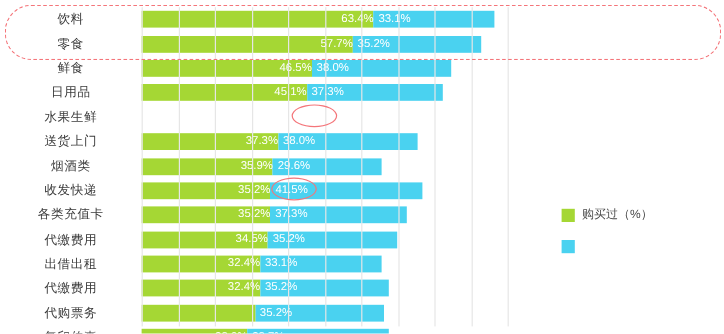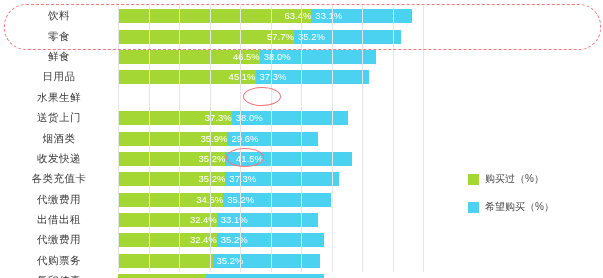--- a/index.html
+++ b/index.html
@@ -155,21 +155,21 @@
             <div class="val val-a" style="left: 0px; width: 109.495px;">35.9%</div>
             <div class="val val-b" style="left: 113.495px; width: 40px; text-align: left;">29.6%</div>
           </div>
         </div>
         <div class="row">
           <div class="row-label">收发快递</div>
           <div class="bars">
             <div class="bar bar-a" style="width: 107.36px; background: rgb(165, 215, 52);"></div>
             <div class="bar bar-b" style="left: 107.36px; width: 126.575px; background: rgb(74, 210, 240);"></div>
             <div class="val val-a" style="left: 0px; width: 107.36px;">35.2%</div>
-            <div class="val val-b" style="left: 105px; width: 40px; text-align: right;">41.5%</div>
+            <div class="val val-b" style="left: 105px; width: 40px; text-align: center;">41.5%</div>
           </div>
         </div>
         <div class="row">
           <div class="row-label">各类充值卡</div>
           <div class="bars">
             <div class="bar bar-a" style="width: 107.36px; background: rgb(165, 215, 52);"></div>
             <div class="bar bar-b" style="left: 107.36px; width: 113.765px; background: rgb(74, 210, 240);"></div>
             <div class="val val-a" style="left: 0px; width: 107.36px;">35.2%</div>
             <div class="val val-b" style="left: 111.36px; width: 40px; text-align: left;">37.3%</div>
           </div>
@@ -232,21 +232,20 @@
       <div class="gridline" style="left: 423px;"></div>
     </div>
 
   <div class="legend">
     <div class="legend-item">
       <span class="legend-swatch" id="sw0" style="background: rgb(165, 215, 52);"></span>
       <span class="legend-label">购买过（%）</span>
     </div>
     <div class="legend-item">
       <span class="legend-swatch" id="sw1" style="background: rgb(74, 210, 240);"></span>
-      <span class="legend-label">希望购买（%）</span>
     </div>
   </div>
 
   <div class="dash-box"></div>
   <div class="ellipse" id="ell1" style="left: 243.44px; top: 86.6px; width: 36px; height: 17px;"></div>
   <div class="ellipse" id="ell2" style="left: 226.36px; top: 147.8px; width: 36px; height: 17px;"></div>
   <div class="watermark"></div>
 </div>
 
 </body></html>

